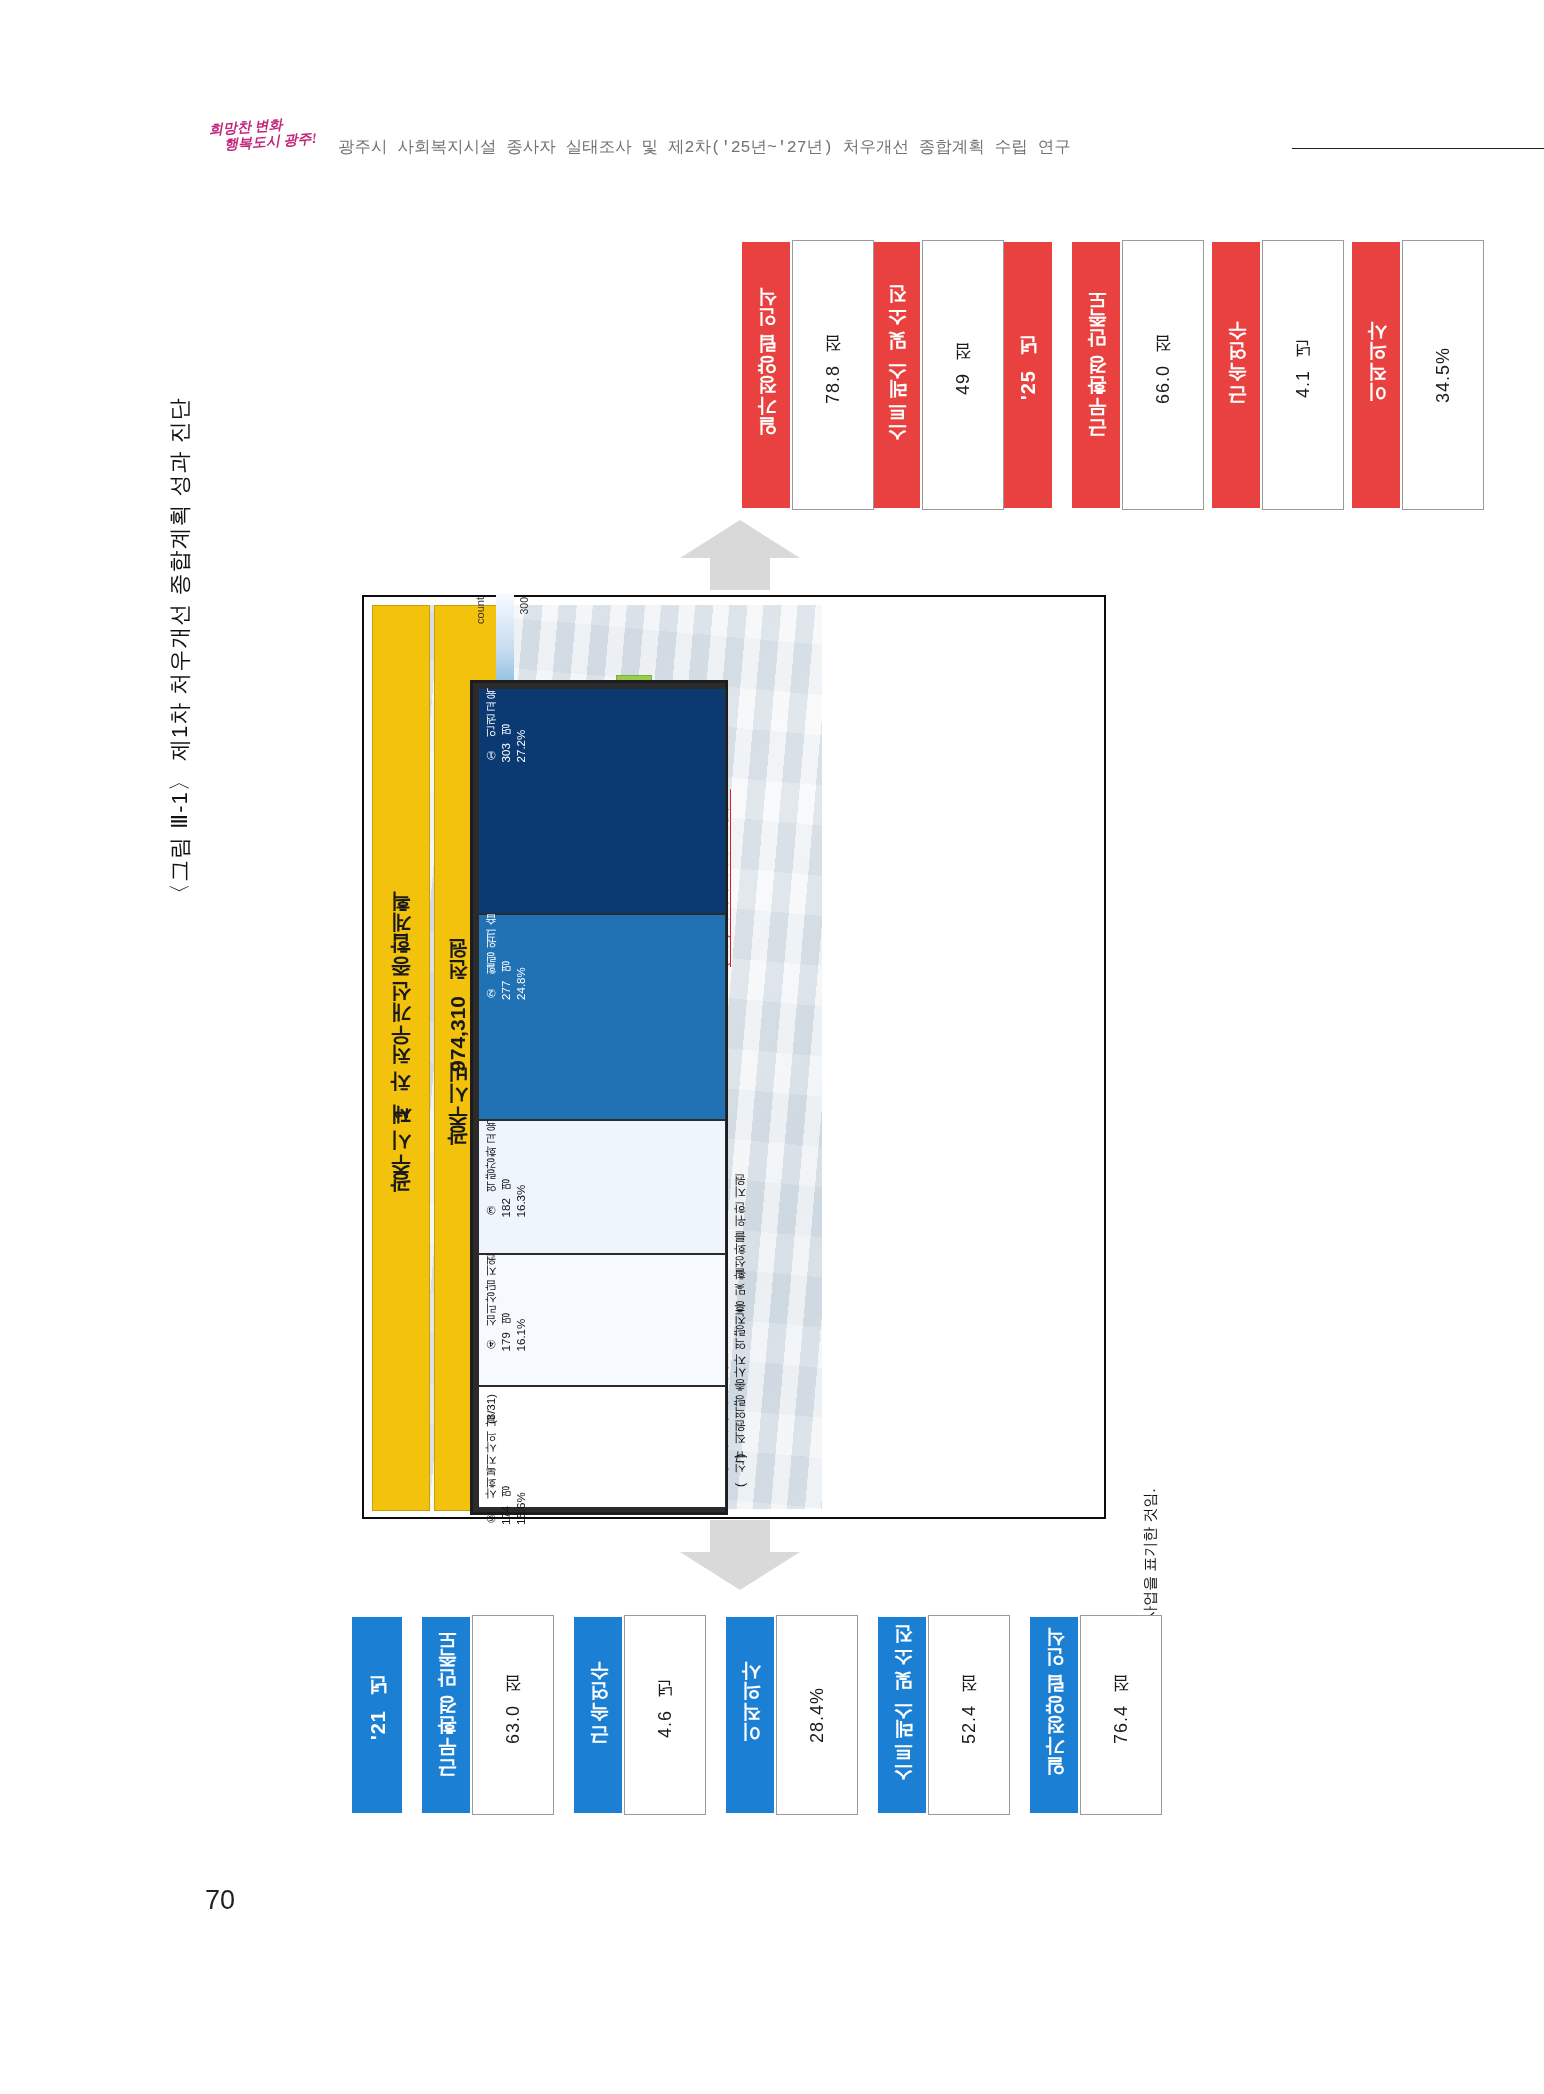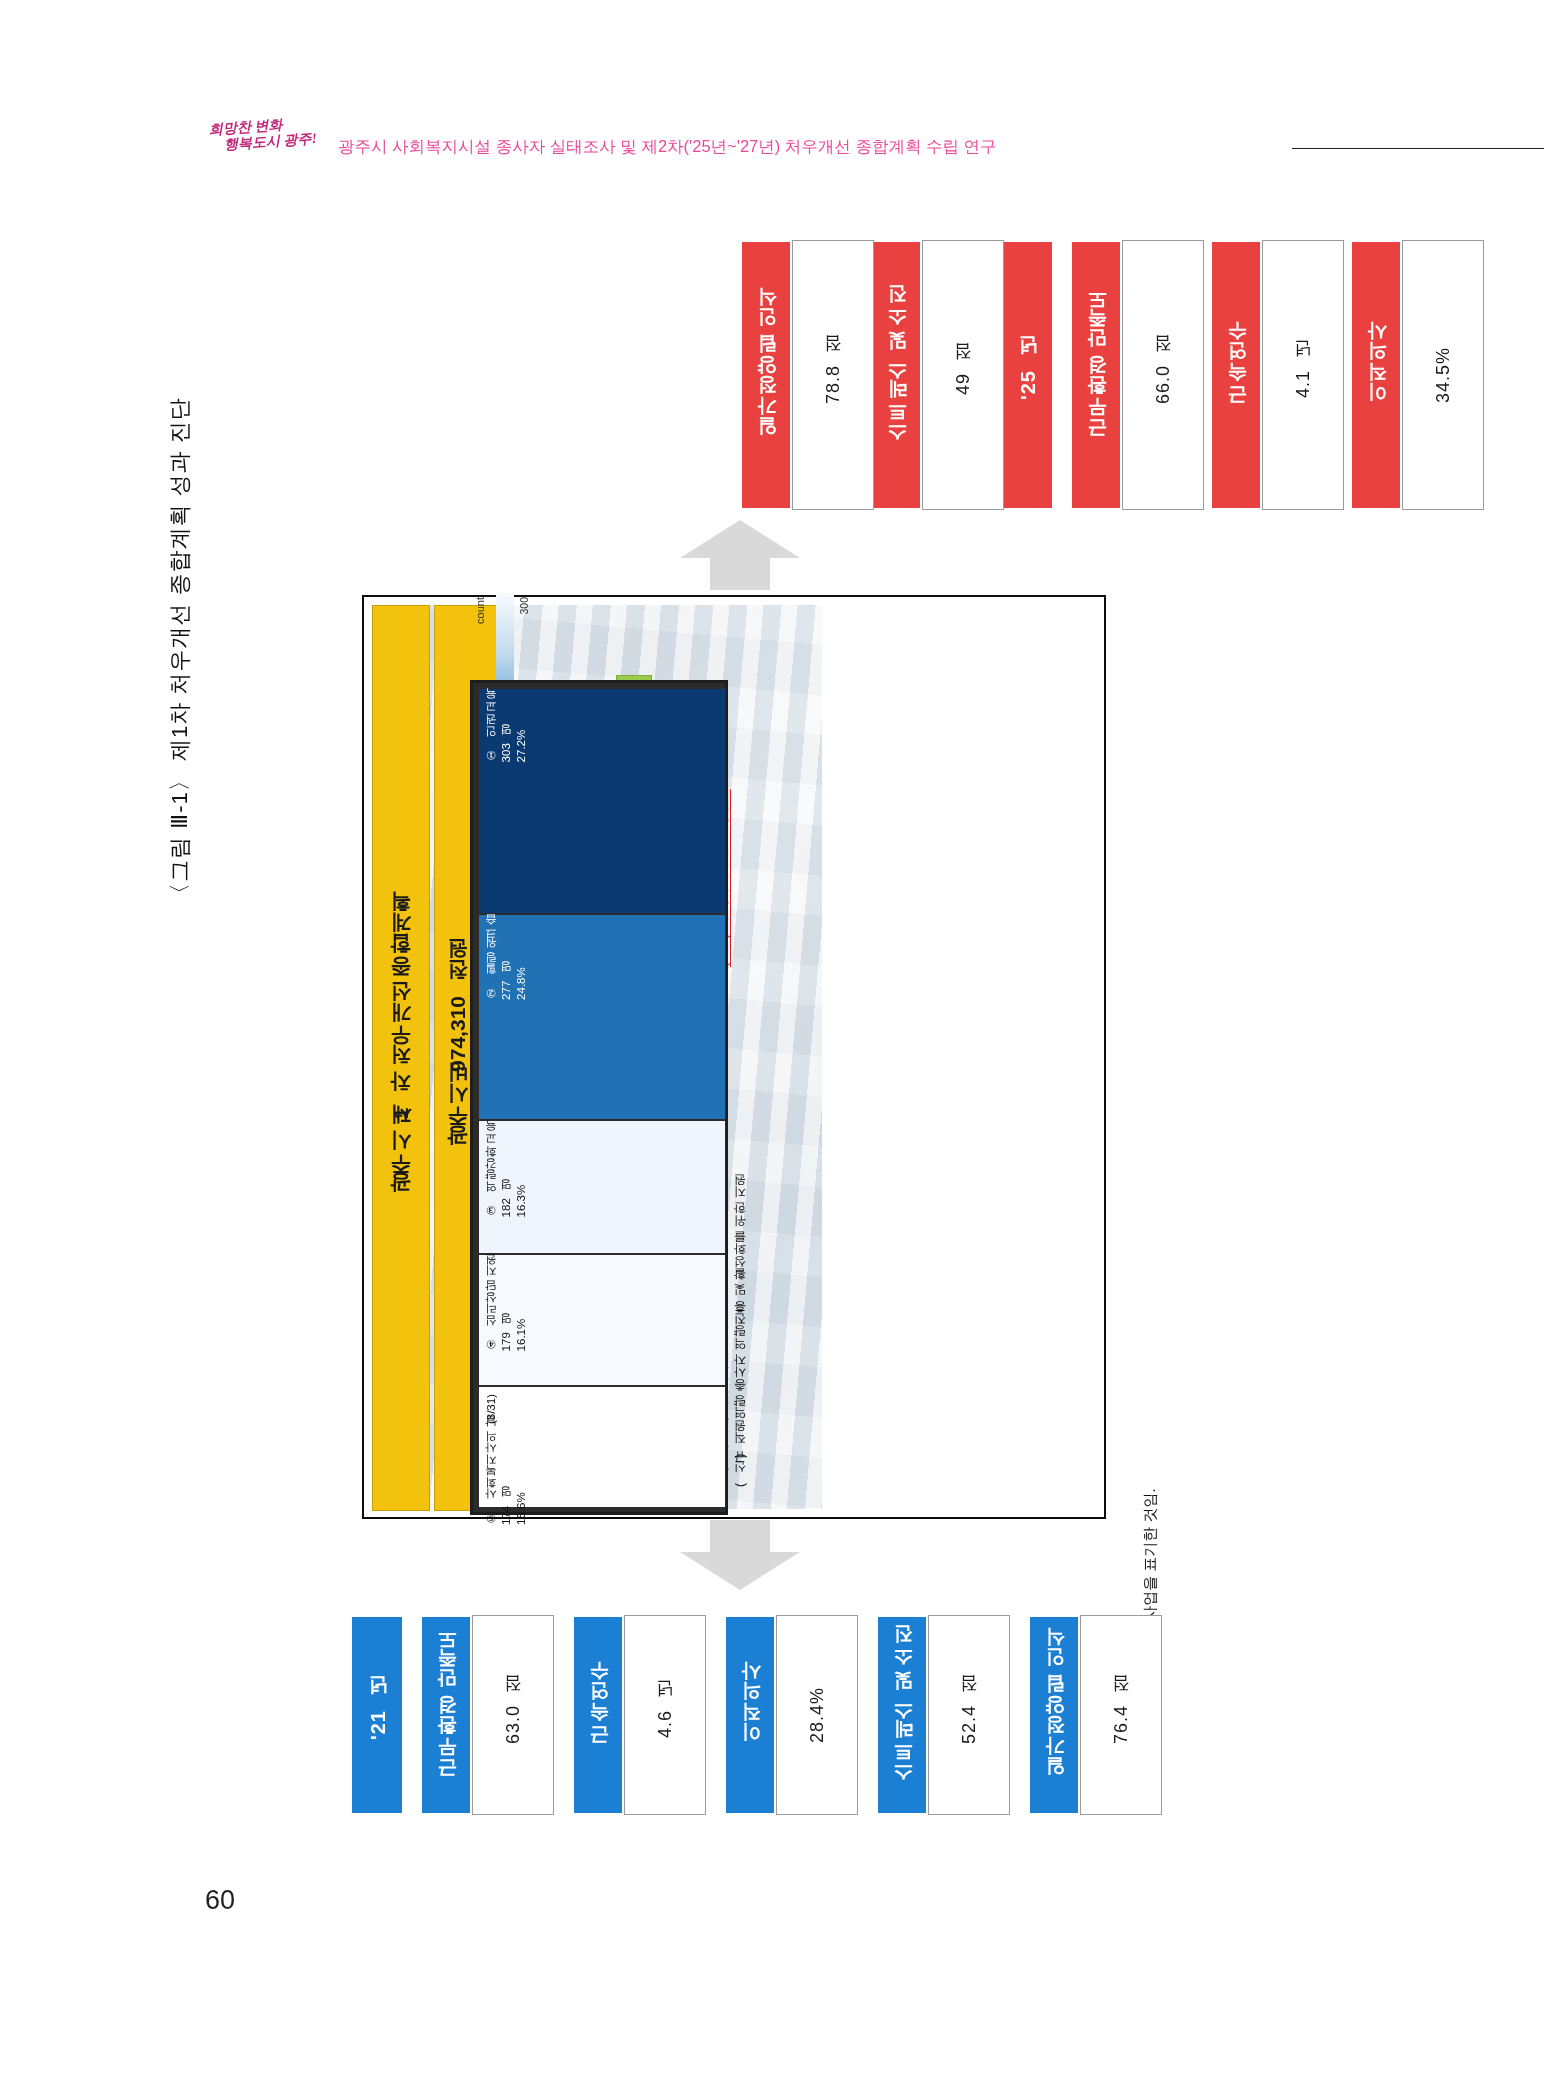--- a/index.html
+++ b/index.html
@@ -17,21 +17,21 @@
   .hdr{position:absolute;left:210px;top:140px;width:1330px;height:40px;}
   .hdr .logo{
     position:absolute;left:0;top:-22px;width:120px;height:48px;
     color:#c0277a;font-family:"Liberation Serif",serif;
     font-size:14px;line-height:16px;font-weight:bold;font-style:italic;
     transform:rotate(-4deg);
   }
   .hdr .logo span{display:block;}
   .hdr .logo .l2{margin-left:14px;}
   .hdr .htitle{
-    position:absolute;left:128px;top:-4px;font-size:16.5px;white-space:nowrap;color:#ec4899;
+    position:absolute;left:128px;top:-4px;font-size:16.5px;white-space:nowrap;color:#737373;font-family:Liberation Mono, monospace;
   }
   .hdr .rule{position:absolute;left:1082px;top:8px;width:458px;height:1px;background:#231f20;}
 
   
   .pageno{position:absolute;left:205px;top:1885px;font-size:27px;color:#231f20;}
 
   
   .figcap{
     position:absolute;left:-30px;top:680px;width:420px;
     transform:rotate(-90deg);transform-origin:50% 50%;
@@ -148,21 +148,21 @@
 
   <div class="hdr">
     <div class="logo">
       <span class="l1">희망찬 변화</span>
       <span class="l2">행복도시 광주!</span>
     </div>
     <div class="htitle">광주시 사회복지시설 종사자 실태조사 및 제2차('25년~'27년) 처우개선 종합계획 수립 연구</div>
     <div class="rule"></div>
   </div>
 
-  <div class="pageno">60</div>
+  <div class="pageno">70</div>
 
   <div class="figcap">〈그림 Ⅲ-1〉 제1차 처우개선 종합계획 성과 진단</div>
 
   <div class="note">주: '빨간색 실선은 미시행된 사업을 표기한 것임.</div>
 
   <div class="kpicol">
 
     <div class="kpi lbl-red hbox" style="left:1000px;top:240px;height:270px;">
       <div class="vert kpi-head">'25년</div>
     </div>

